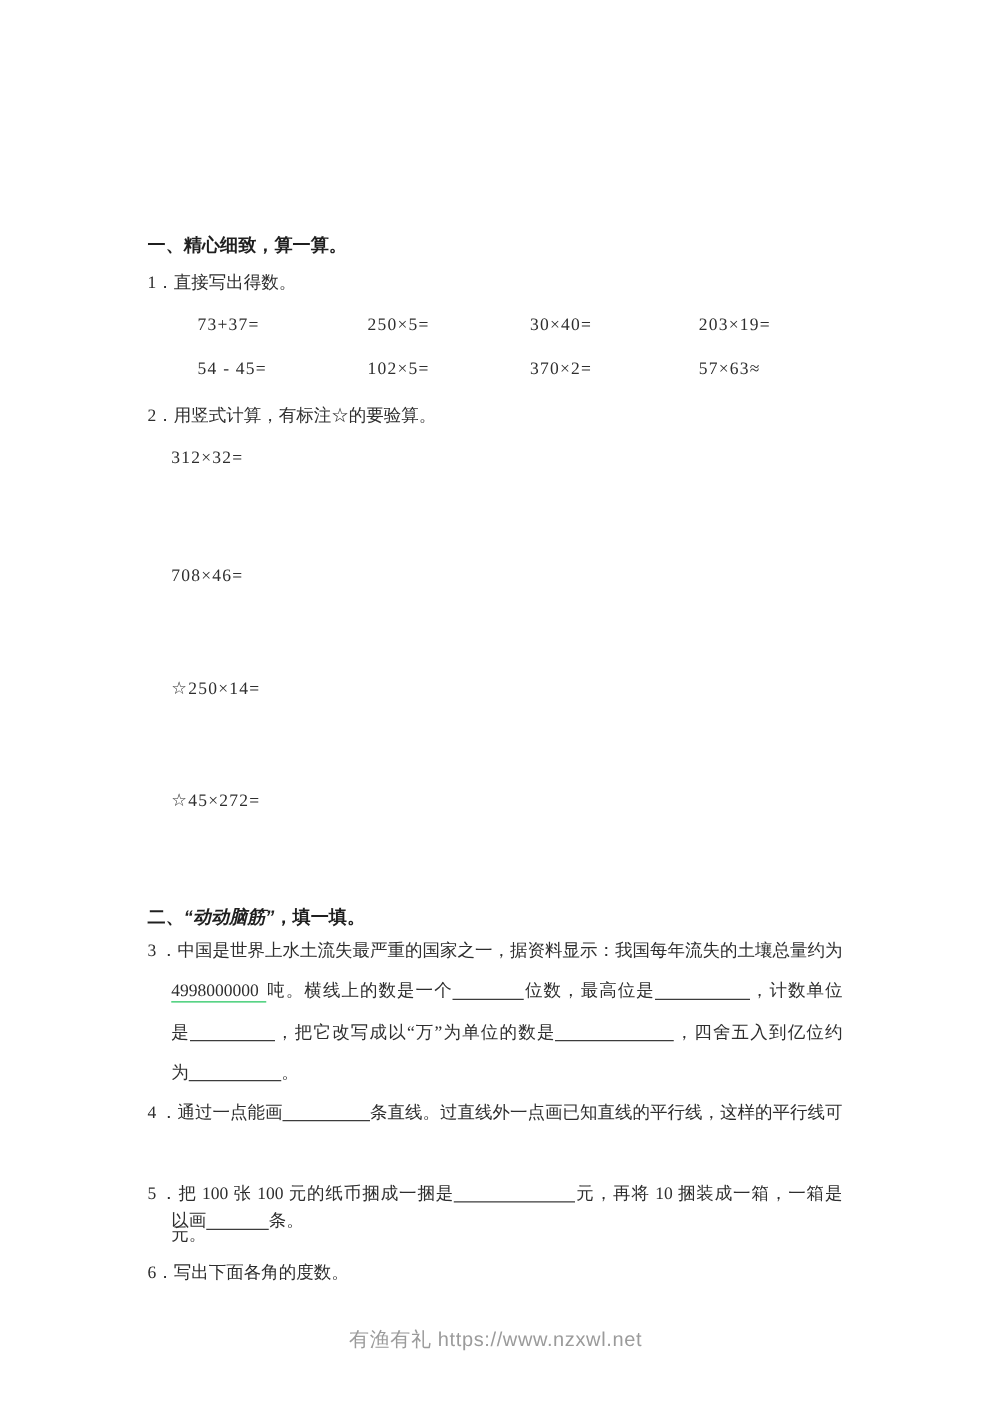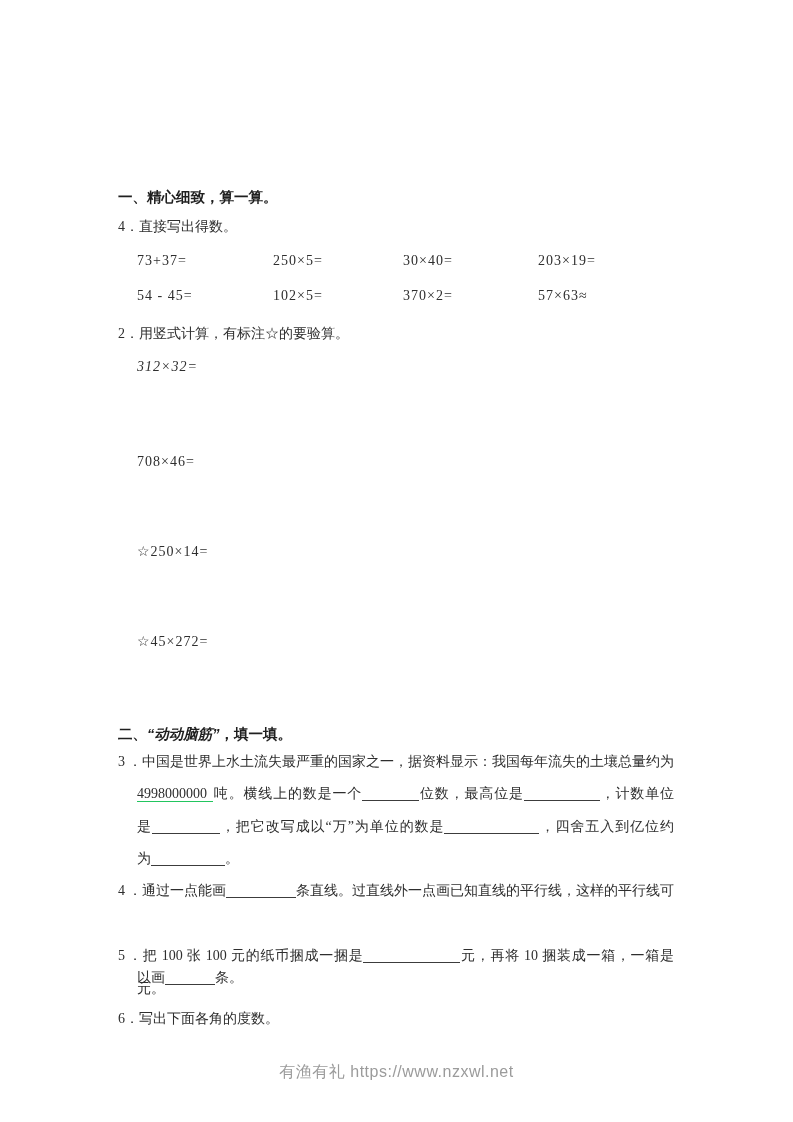--- a/index.html
+++ b/index.html
@@ -11,53 +11,53 @@
   .line { position:absolute; font-size:14px; line-height:22px; }
   .title { left:0; width:793px; text-align:center; font-weight:700; font-size:21px; line-height:30px; color:#1f1f1f; }
   .sechead { font-family:"Liberation Sans","DejaVu Sans",sans-serif; font-weight:700; font-size:14.5px; color:#1f1f1f; }
   .em-i { font-style:italic; }
   .just { text-align:justify; text-align-last:justify; }
   .qnum { display:inline-block; width:24px; }
   .blank { display:inline-block; height:15px; border-bottom:1px solid #3c3c3c; vertical-align:-3px; }
   .uline { border-bottom:1px solid #22c55e; padding-right:6px; }
   .eq { letter-spacing:1px; }
   .row { display:flex; }
-  .c1 { width:136px; } .c2 { width:130px; } .c3 { width:135px; } .c4 { width:auto; }
+  .c1 { width:136px;margin-left:21px; } .c2 { width:130px; } .c3 { width:135px; } .c4 { width:auto; }
   .footer {
     position:absolute; top:1062px; left:0; width:793px; text-align:center;
     font-family:"Liberation Sans","DejaVu Sans",sans-serif; font-size:16px;
     color:#9b9b9b; letter-spacing:.5px;
   }
 </style>
 </head>
 <body>
 
 <div class="page">
 
 
   <section>
     <div class="line sechead" style="left:118px; top:186px;">一、精心细致，算一算。</div>
 
-    <div class="line" style="left:118px; top:216px;">4．直接写出得数。</div>
+    <div class="line" style="left:118px; top:216px;">1．直接写出得数。</div>
 
     <div class="line row" style="left:137px; top:250px; width:537px;">
       <span class="c1 eq">73+37=</span>
       <span class="c2 eq">250×5=</span>
       <span class="c3 eq">30×40=</span>
       <span class="c4 eq">203×19=</span>
     </div>
     <div class="line row" style="left:137px; top:285px; width:537px;">
       <span class="c1 eq">54 - 45=</span>
       <span class="c2 eq">102×5=</span>
       <span class="c3 eq">370×2=</span>
       <span class="c4 eq">57×63≈</span>
     </div>
 
     <div class="line" style="left:118px; top:323px;">2．用竖式计算，有标注☆的要验算。</div>
-    <div class="line eq" style="left:137px; top:356px;font-style:italic;">312×32=</div>
+    <div class="line eq" style="left:137px; top:356px;">312×32=</div>
     <div class="line eq" style="left:137px; top:451px;">708×46=</div>
     <div class="line eq" style="left:137px; top:541px;">☆250×14=</div>
     <div class="line eq" style="left:137px; top:631px;">☆45×272=</div>
   </section>
 
   <section>
     <div class="line sechead" style="left:118px; top:723px;"><span>二、</span><span class="em-i">“动动脑筋”</span><span>，填一填。</span></div>
 
     <div class="line just" style="left:118px; top:751px; width:556px;"><span class="qnum">3．</span><span>中国是世界上水土流失最严重的国家之一，据资料显示：我国每年流失的土壤总量约为</span></div>
     <div class="line just" style="left:137px; top:783px; width:537px;"><span class="uline">4998000000</span><span>吨。横线上的数是一个</span><span class="blank" style="width:57px;"></span><span>位数，最高位是</span><span class="blank" style="width:76px;"></span><span>，计数单位</span></div>

